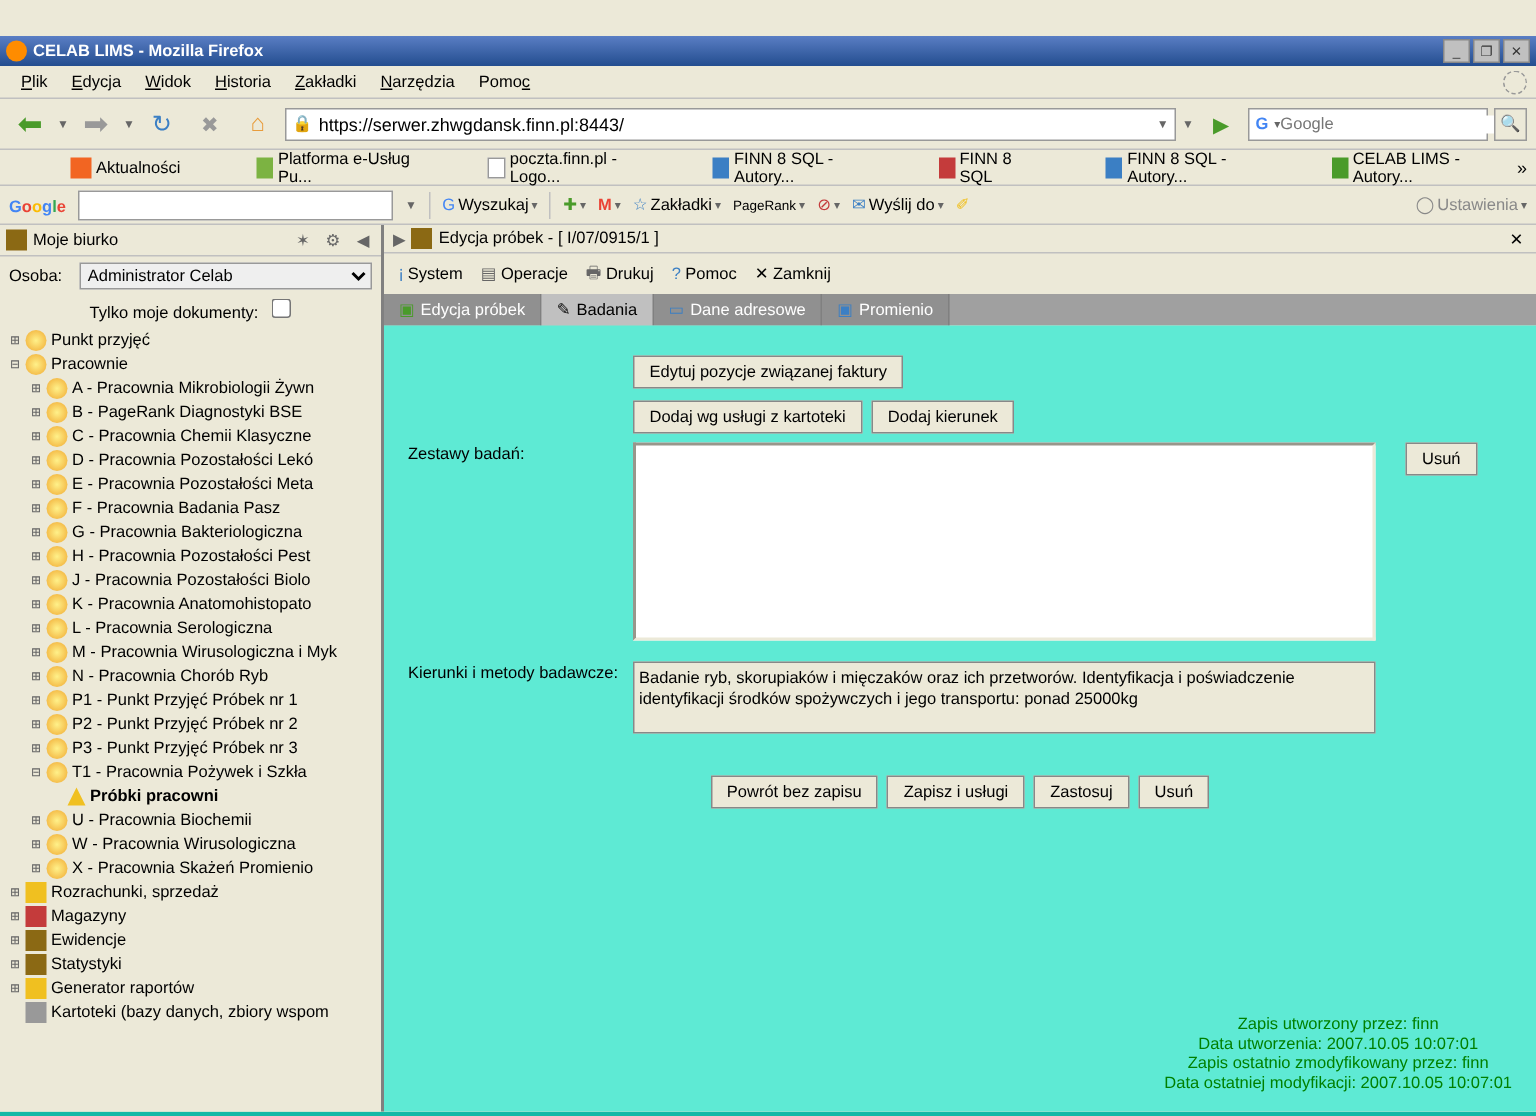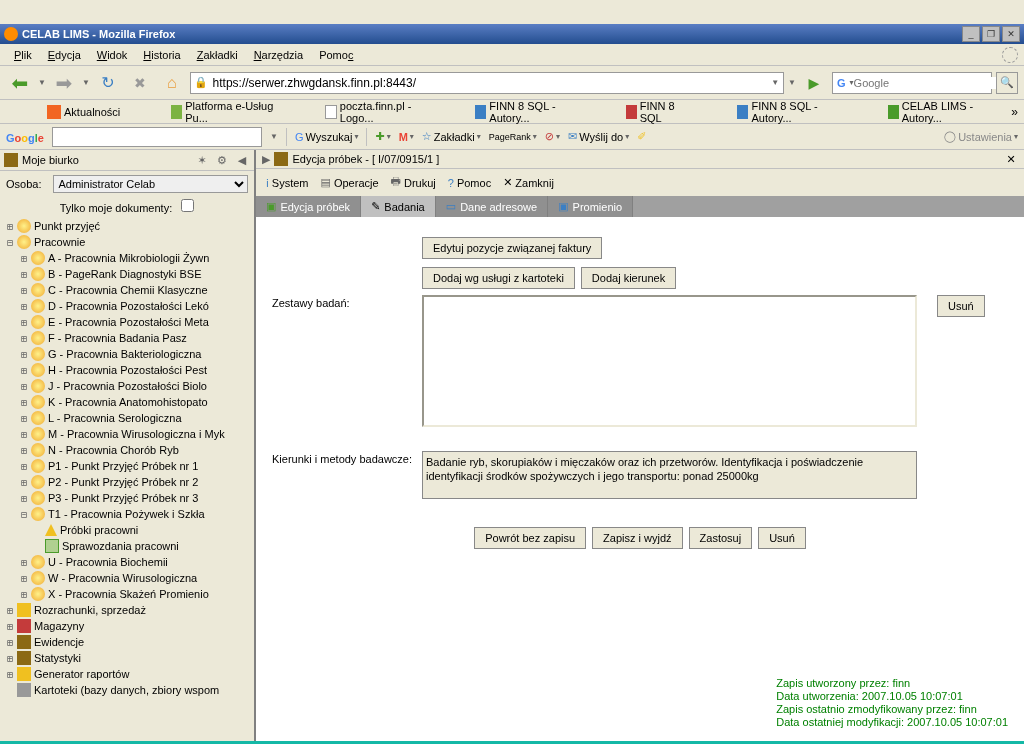--- a/index.html
+++ b/index.html
@@ -70,48 +70,48 @@
 .sb-osoba select { flex: 1; height: 18px; border: 1px solid #999; font-size: 11px; }
 .sb-tylko { padding: 2px 6px; text-align: center; }
 .sb-tylko input { margin-left: 6px; }
 
 .tree { flex: 1; overflow: auto; padding: 2px 0 2px 4px; background: #ece9d8; }
 .tree-row { display: flex; align-items: center; height: 16px; white-space: nowrap; cursor: default; }
 .tw { width: 12px; text-align: center; color: #666; font-family: monospace; font-size: 10px; }
 .ticon { width: 14px; height: 14px; margin: 0 3px 0 1px; display: inline-block; }
 .dot-orange { background: radial-gradient(circle, #fff18a, #f0a830); border-radius: 50%; }
 .dot-triangle { width: 0; height: 0; border-left: 6px solid transparent; border-right: 6px solid transparent; border-bottom: 12px solid #f0c020; }
-.tree-row.bold { font-weight: normal; }
+.tree-row.bold { font-weight: bold; }
 
 .content { flex: 1; background: #ece9d8; display: flex; flex-direction: column; }
 .ct-titlebar { display: flex; align-items: center; padding: 2px 6px; background: #ece9d8; border-bottom: 1px solid #c0c0c0; }
 .ct-titlebar .ct-icon { width: 14px; height: 14px; background: #8b6914; margin-right: 4px; }
 .ct-titlebar .spacer { flex: 1; }
 .ct-close { width: 14px; height: 14px; display: flex; align-items: center; justify-content: center; }
 
 .ct-toolbar { display: flex; align-items: center; padding: 2px 6px; gap: 4px; }
 .ct-tool { display: flex; align-items: center; gap: 3px; padding: 2px 4px; cursor: default; }
 
 .ct-tabs { display: flex; background: #a0a0a0; padding: 0; }
 .ct-tab { display: flex; align-items: center; gap: 4px; padding: 4px 10px; background: #909090; color: #fff; cursor: default; border-right: 1px solid #808080; }
 .ct-tab.active { background: #c0c0c0; color: #000; }
 
-.ct-body { flex: 1; background: #ffffff; padding: 20px 16px; position: relative; overflow: hidden; }
-.form-row { display: flex; margin-bottom: 24px; }
+.ct-body { flex: 1; background: #5eead4; padding: 20px 16px; position: relative; overflow: hidden; }
+.form-row { display: flex; margin-bottom: 14px; }
 .form-label { width: 150px; padding-top: 2px; }
 .form-field { flex: 1; }
 
 .btn { background: #ece9d8; border: 1px solid #888; padding: 2px 10px; cursor: default; height: 22px; display: inline-flex; align-items: center; }
 .btn-row { display: flex; gap: 6px; margin-bottom: 6px; }
 .btn-row.center { justify-content: center; }
 
 .listbox { width: 495px; height: 132px; background: #fff; border: 2px inset #ece9d8; }
 .textarea { width: 495px; height: 48px; background: #ece9d8; border: 1px solid #888; padding: 3px; font-size: 11px; line-height: 14px; }
 
-.audit { position: absolute; right: 16px; bottom: 12px; text-align: left; color: #008000; font-size: 10px; line-height: 13px; }
+.audit { position: absolute; right: 16px; bottom: 12px; text-align: center; color: #008000; font-size: 10px; line-height: 13px; }
 
 .statusbar { height: 22px; background: #ece9d8; border-top: 7px solid #14b8a6; display: flex; align-items: center; padding: 0 6px; text-align: center; }
 .statusbar .spacer { flex: 1; }
 .status-right { display: flex; align-items: center; gap: 4px; border-left: 1px solid #c0c0c0; padding-left: 6px; }
 .lock-icon { color: #c4a020; }
 
 .dd { font-size: 8px; color: #666; }
 </style>
 </head>
 <body>
@@ -351,24 +351,20 @@
         </div>
       <div class="tree-row" style="padding-left:14px">
           <span class="tw">⊟</span>
           <span class="ticon dot-orange"></span>
           <span>T1 - Pracownia Pożywek i Szkła</span>
         </div>
       <div class="tree-row bold" style="padding-left:40px">
           <span class="ticon dot-triangle"></span>
           <span>Próbki pracowni</span>
         </div>
-      <div class="tree-row" style="padding-left:40px">
-          <span class="ticon" style="background:#b0d090;border:1px solid #4a9b2a"></span>
-          <span>Sprawozdania pracowni</span>
-        </div>
       <div class="tree-row" style="padding-left:14px">
           <span class="tw">⊞</span>
           <span class="ticon dot-orange"></span>
           <span>U - Pracownia Biochemii</span>
         </div>
       <div class="tree-row" style="padding-left:14px">
           <span class="tw">⊞</span>
           <span class="ticon dot-orange"></span>
           <span>W - Pracownia Wirusologiczna</span>
         </div>
@@ -475,21 +471,21 @@
         </div>
       </div>
       <div class="form-row">
         <div class="form-label">Kierunki i metody badawcze:</div>
         <div class="form-field">
           <div class="textarea">Badanie ryb, skorupiaków i mięczaków oraz ich przetworów. Identyfikacja i poświadczenie identyfikacji środków spożywczych i jego transportu: ponad 25000kg</div>
         </div>
       </div>
       <div class="btn-row center" style="margin-top:28px">
         <button class="btn">Powrót bez zapisu</button>
-        <button class="btn">Zapisz i wyjdź</button>
+        <button class="btn">Zapisz i usługi</button>
         <button class="btn">Zastosuj</button>
         <button class="btn">Usuń</button>
       </div>
       <div class="audit">
         <div>Zapis utworzony przez: finn</div>
         <div>Data utworzenia: 2007.10.05 10:07:01</div>
         <div>Zapis ostatnio zmodyfikowany przez: finn</div>
         <div>Data ostatniej modyfikacji: 2007.10.05 10:07:01</div>
       </div>
     </div>

